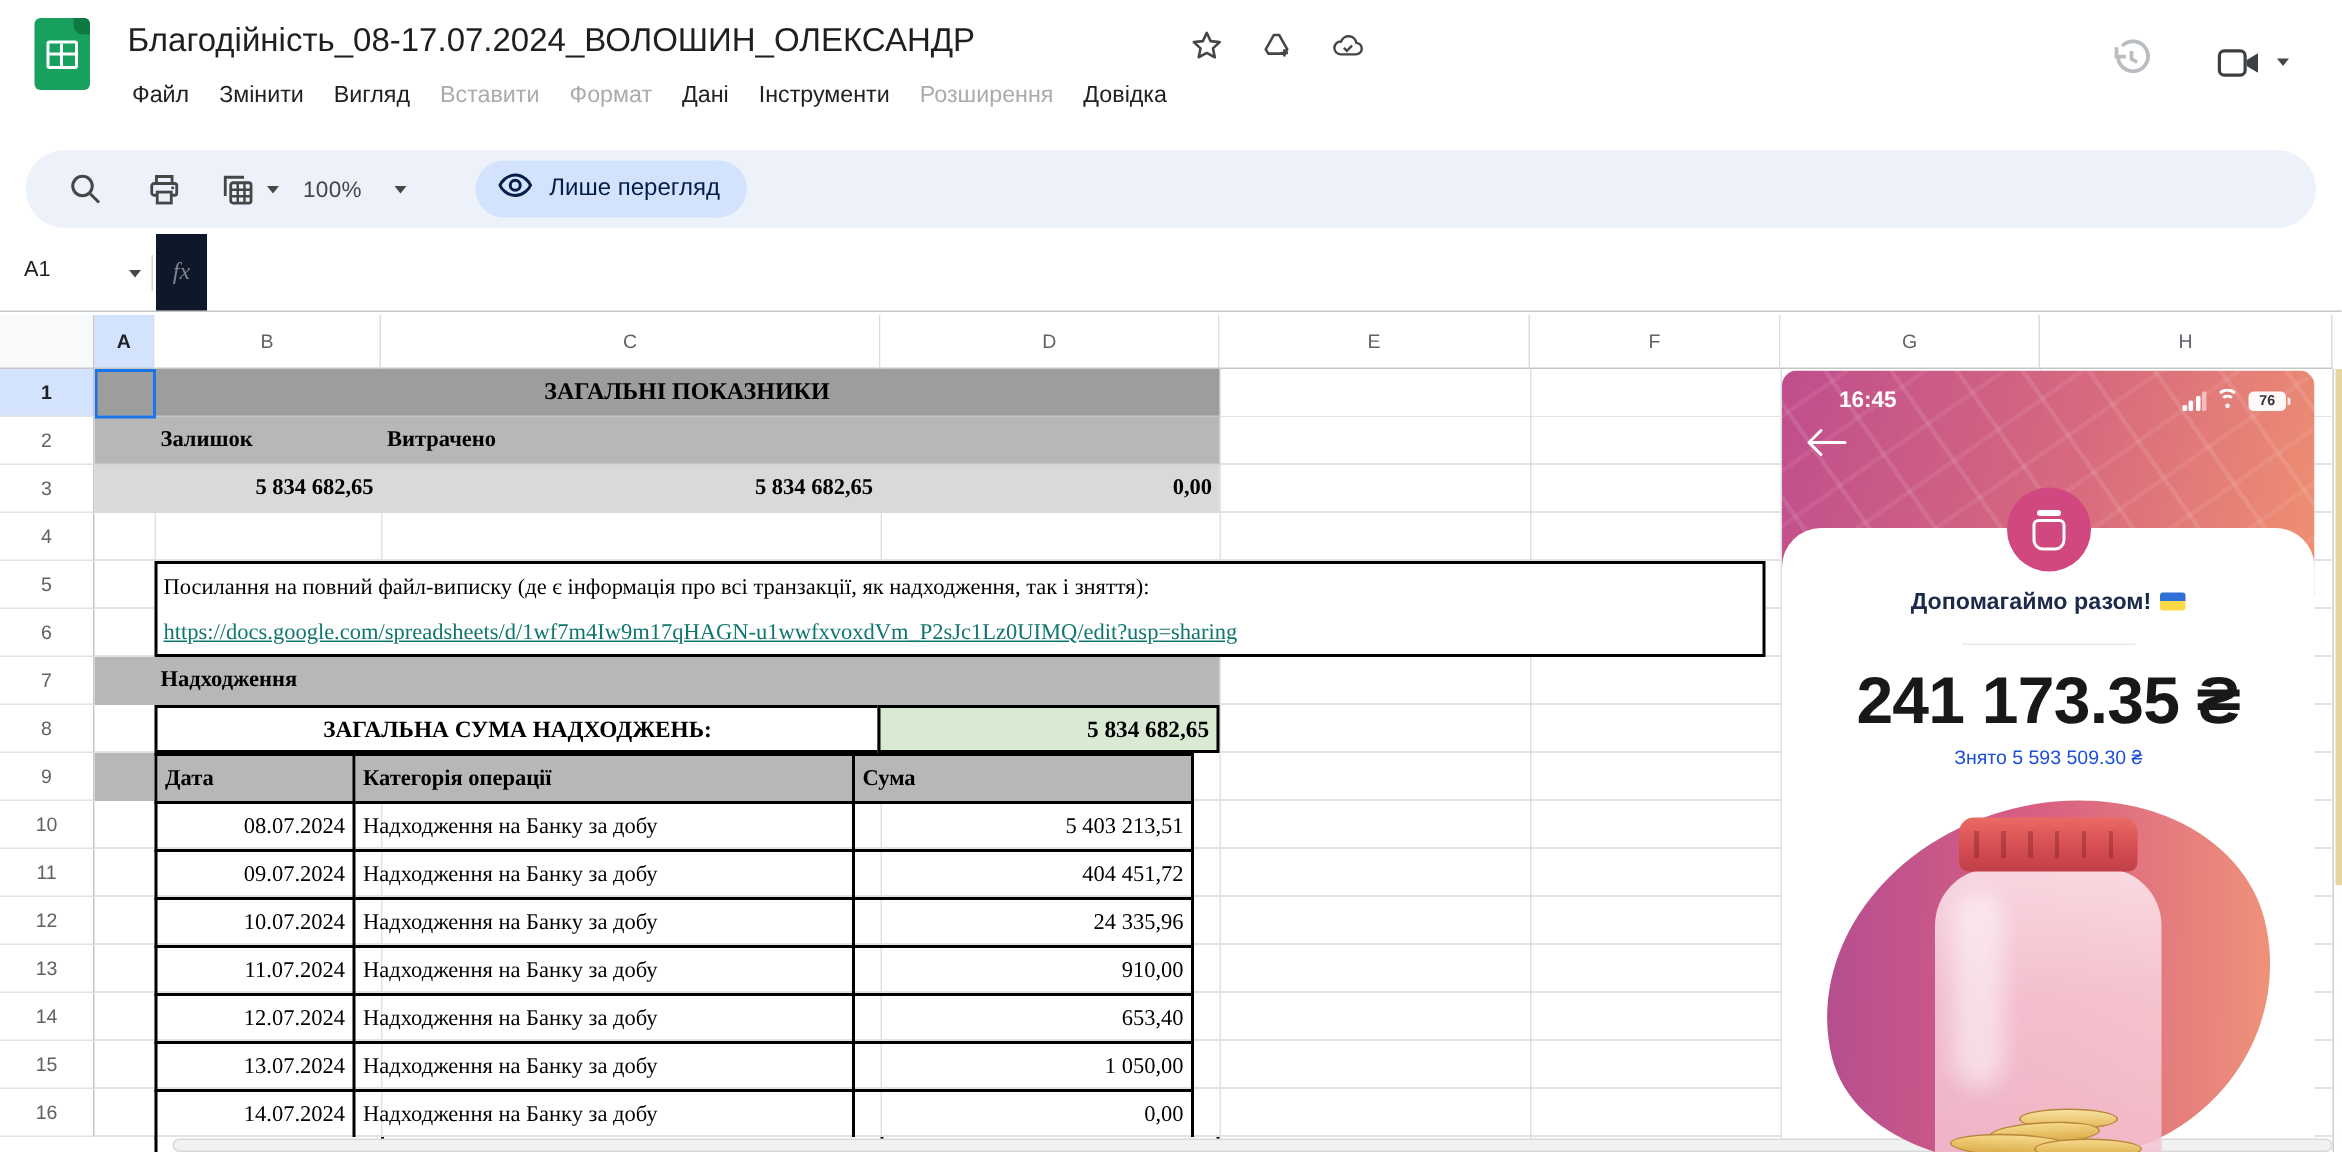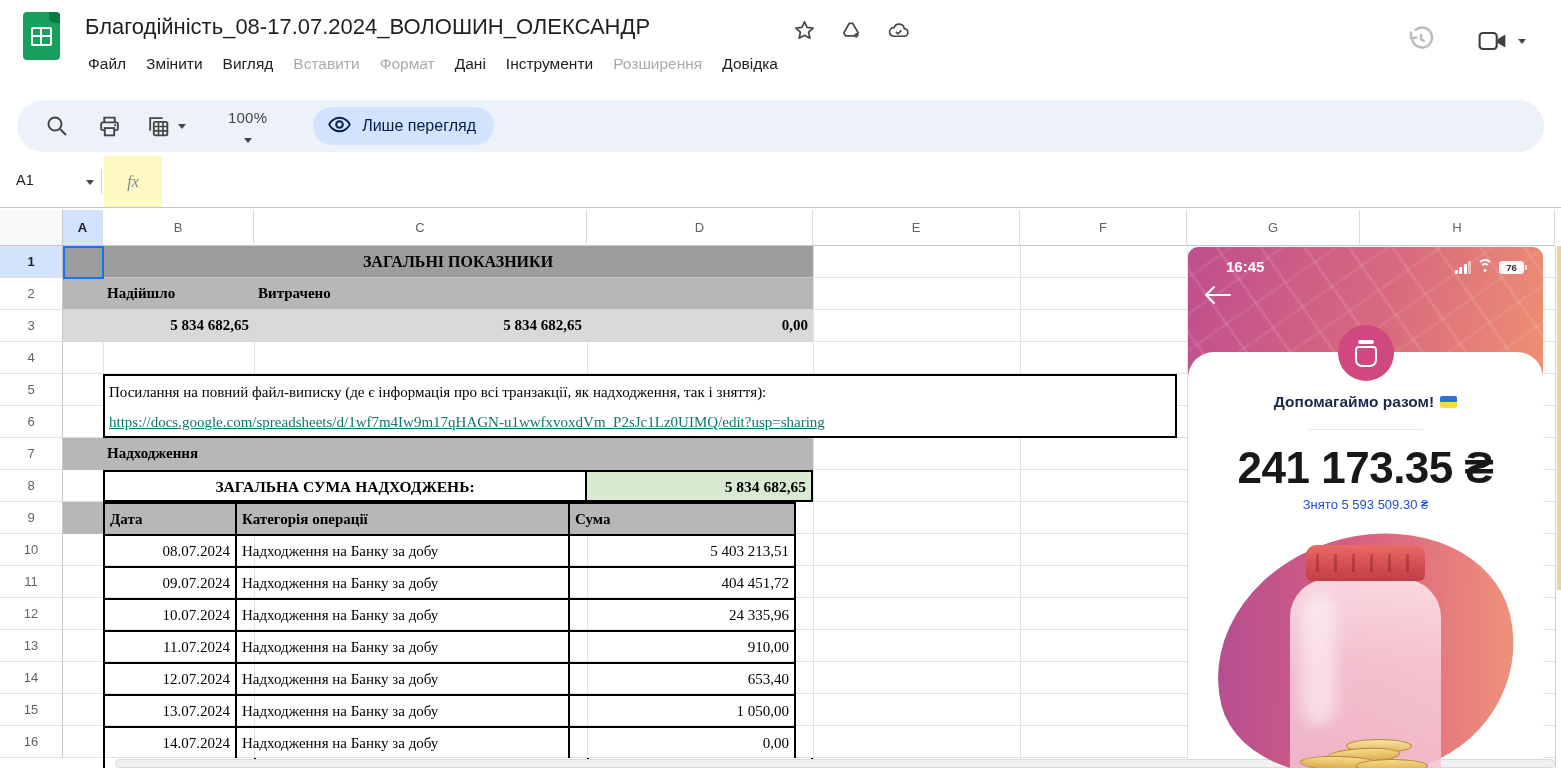--- a/index.html
+++ b/index.html
@@ -33,21 +33,21 @@
   #zoom-ctl { font-size:15px; color:#444746; letter-spacing:.2px; }
   #view-pill { background:#d3e3fd; color:#041e49; height:38px; border-radius:19px;
     display:flex; align-items:center; padding:0 18px 0 14px; gap:10px; font-size:16px; }
 
   
   #formula-row { position:absolute; left:0; top:156px; width:1561px; height:52px; background:#fff;
     border-bottom:1px solid #c6c6c6; }
   #name-box { position:absolute; left:16px; top:16px; font-size:14.5px; color:#202124; }
   #name-caret { position:absolute; left:86px; top:24px; }
   #fbar-sep { position:absolute; left:101px; top:14px; width:1px; height:24px; background:#d5d5d5; }
-  #fx-box { position:absolute; left:104px; top:0; width:58px; height:51px; background:#fef9c3;
+  #fx-box { position:absolute; left:104px; top:0; width:34px; height:51px; background:#0f172a;
     display:flex; align-items:center; justify-content:center; }
   #fx-box span { font-family:"Liberation Serif", serif; font-style:italic; font-size:16px; color:#80868b; }
 
   
   #grid { position:absolute; left:0; top:210px; width:1561px; height:558px; background:#fff;
     font-family:"Liberation Serif","DejaVu Serif",serif; color:#000; }
   #corner { position:absolute; left:0; top:0; width:63px; height:36px; background:#f8f9fa;
     border-right:1px solid #c6c6c6; border-bottom:1px solid #c6c6c6; }
   .col-h { position:absolute; top:0; height:36px; line-height:36px; text-align:center;
     font-family:"Liberation Sans",sans-serif; font-size:13px; color:#5f6368;
@@ -248,21 +248,21 @@
       </svg>
   </span>
   <span class="tb-item" style="margin-left:24px; gap:7px;">
     <svg width="25" height="25" viewBox="0 0 24 24">
         <path d="M4 16V4h12" fill="none" stroke="currentColor" stroke-width="1.8"></path>
         <rect x="7.5" y="7.5" width="13" height="13" rx="1.5" fill="none" stroke="currentColor" stroke-width="1.8"></rect>
         <path d="M7.5 12h13M7.5 16.2h13M12 7.5v13M16.3 7.5v13" stroke="currentColor" stroke-width="1.6"></path>
       </svg>
     <i class="caret"></i>
   </span>
-  <span class="tb-item" id="zoom-ctl" style="margin-left:42px; gap:12px;flex-direction:column;">
+  <span class="tb-item" id="zoom-ctl" style="margin-left:16px; gap:22px;">
     <span>100%</span>
     <i class="caret"></i>
   </span>
   <span id="view-pill" style="margin-left:46px;">
     <span>
       <svg width="25" height="25" viewBox="0 0 24 24">
           <path d="M12 5.5C6.5 5.5 3 10 2.2 12c.8 2 4.3 6.5 9.8 6.5s9-4.5 9.8-6.5C21 10 17.5 5.5 12 5.5z" fill="none" stroke="currentColor" stroke-width="1.9"></path>
           <circle cx="12" cy="12" r="3.2" fill="none" stroke="currentColor" stroke-width="1.9"></circle>
         </svg>
     </span>
@@ -292,21 +292,21 @@
       <div class="vline" style="left: 1555px;"></div>
     </div>
 
   <div class="band" id="band1"></div>
   <div class="band" id="band2"></div>
   <div class="band" id="band3"></div>
   <div class="band" id="band7"></div>
   <div id="a9cell"></div>
 
   <div class="cellpos b" id="general-title">ЗАГАЛЬНІ ПОКАЗНИКИ</div>
-  <div class="cellpos b sum-h" style="left:103px; width:151px;">Надійшло</div>
+  <div class="cellpos b sum-h" style="left:103px; width:151px;">Залишок</div>
   <div class="cellpos b sum-h" style="left:254px; width:333px;">Витрачено</div>
   <div class="cellpos b tr sum-v" style="left:103px; width:151px;">5 834 682,65</div>
   <div class="cellpos b tr sum-v" style="left:254px; width:333px;">5 834 682,65</div>
   <div class="cellpos b tr sum-v" style="left:587px; width:226px;">0,00</div>
 
   <div id="linkbox">
     <div id="link-caption">Посилання на повний файл-виписку (де є інформація про всі транзакції, як надходження, так і зняття):</div>
     <a id="link-url" href="#">https://docs.google.com/spreadsheets/d/1wf7m4Iw9m17qHAGN-u1wwfxvoxdVm_P2sJc1Lz0UIMQ/edit?usp=sharing</a>
   </div>
 

